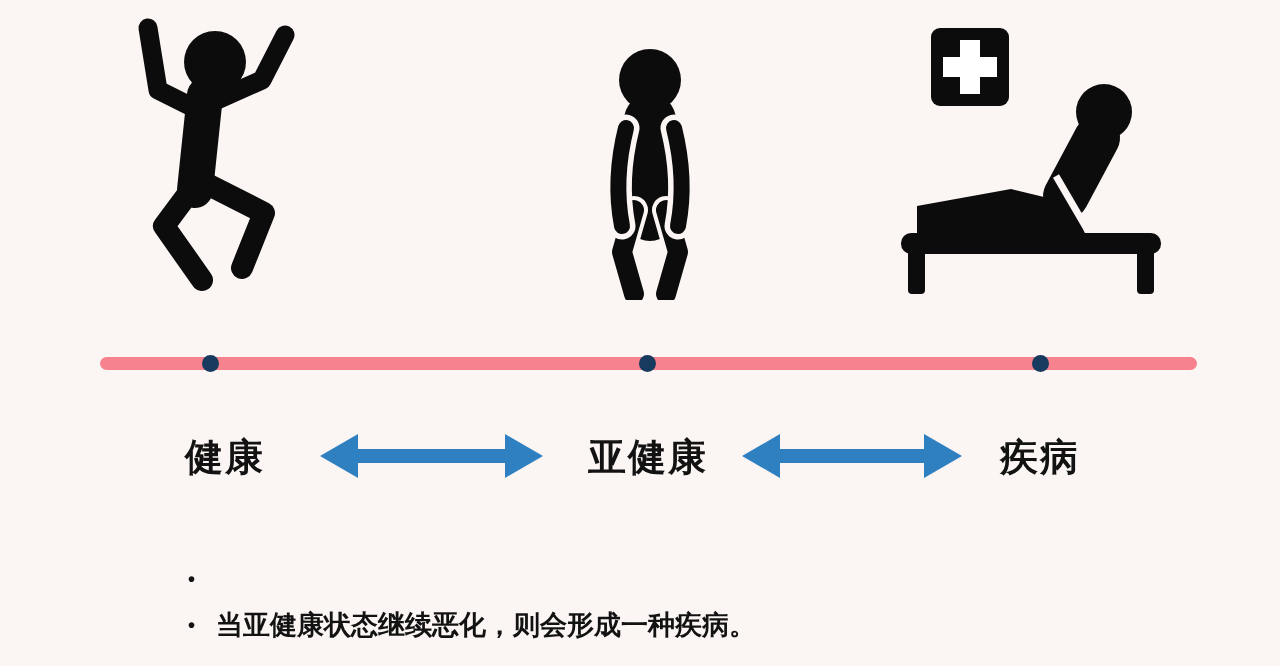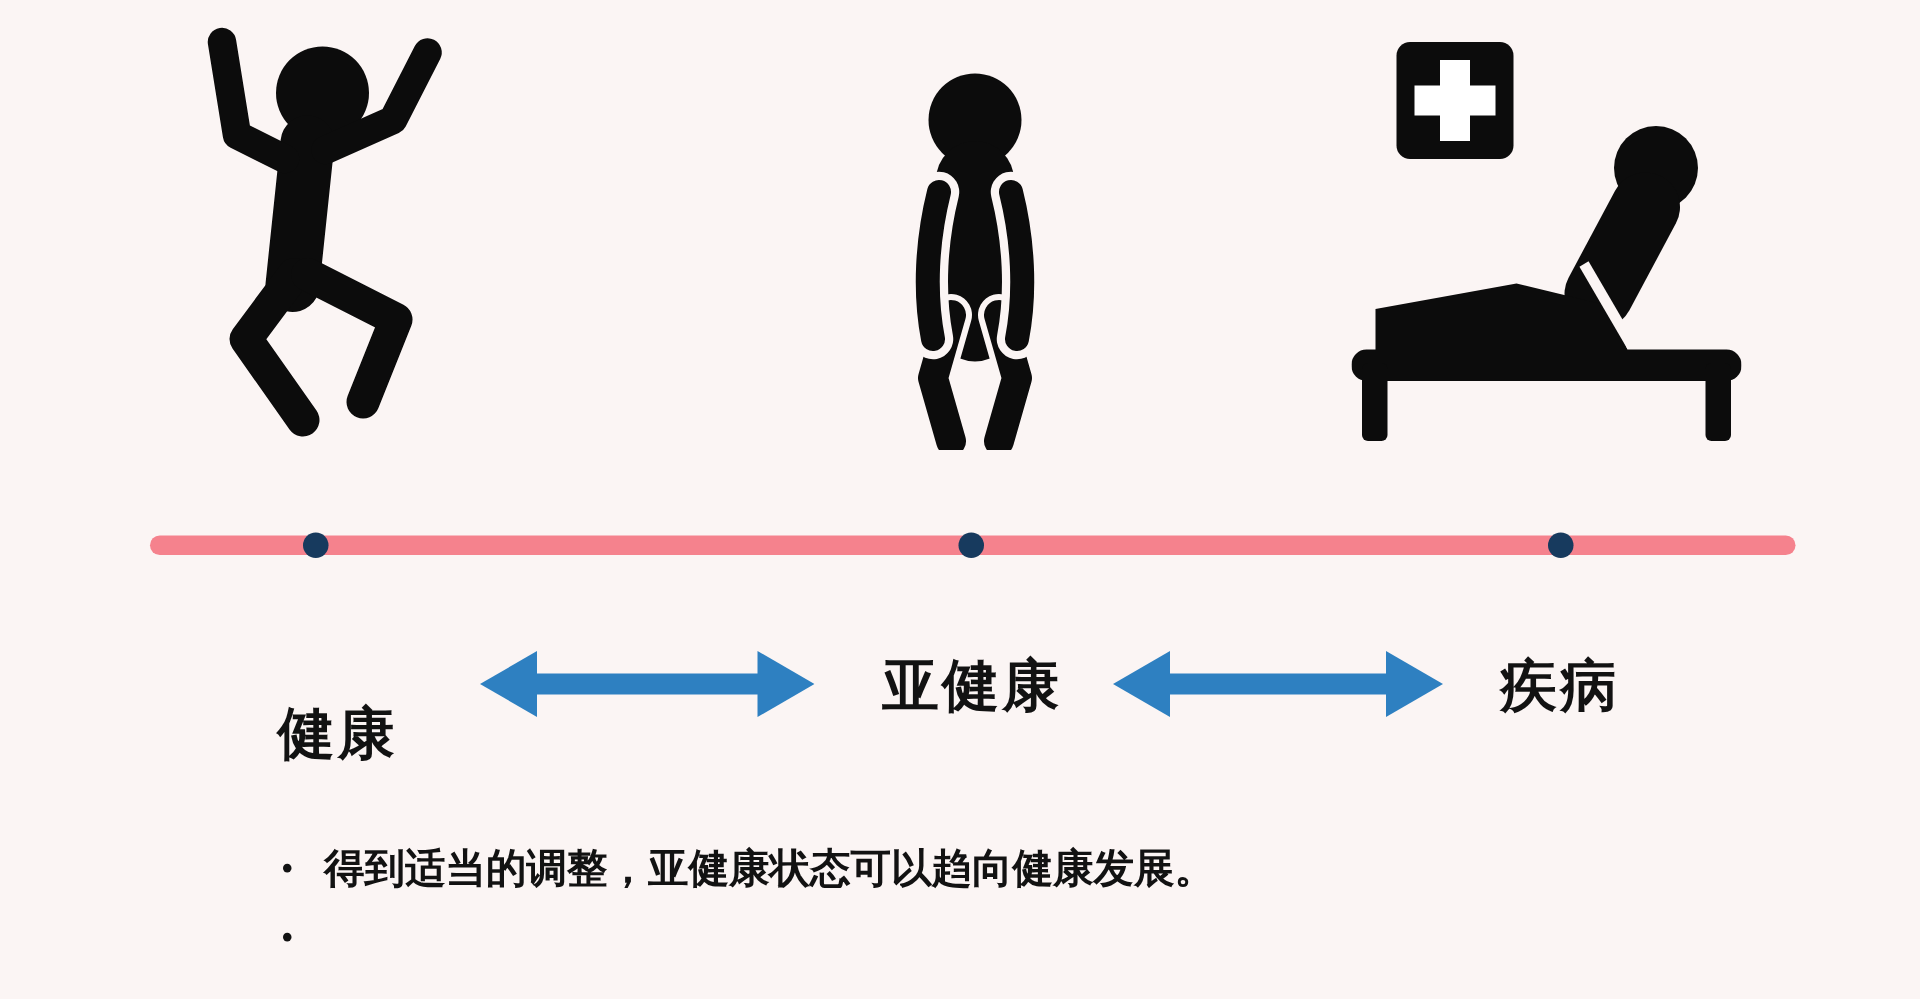--- a/index.html
+++ b/index.html
@@ -98,21 +98,21 @@
         <rect x="236" y="216" width="17" height="52" rx="4" fill="currentColor"></rect>
       </g>
     </svg>
   </div>
 
   <div class="abs timeline"></div>
   <div class="abs timeline-dot" style="left:202px;"></div>
   <div class="abs timeline-dot" style="left:639px;"></div>
   <div class="abs timeline-dot" style="left:1032px;"></div>
 
-  <div class="abs stage-label" style="left:225px;margin-top:32px;">健康</div>
+  <div class="abs stage-label" style="left:225px;">健康</div>
   <div class="abs stage-label" style="left:1040px;">疾病</div>
   <div class="abs stage-label" style="left:648px;">亚健康</div>
 
   <div class="abs" style="left:320px;top:428px;">
     <svg class="arrow" width="223" height="56" viewBox="0 0 223 56" aria-hidden="true">
       <g fill="currentColor">
         <rect x="30" y="21" width="163" height="14"></rect>
         <polygon points="0,28 38,6 38,50"></polygon>
         <polygon points="223,28 185,6 185,50"></polygon>
       </g>
@@ -124,20 +124,20 @@
         <rect x="30" y="21" width="160" height="14"></rect>
         <polygon points="0,28 38,6 38,50"></polygon>
         <polygon points="220,28 182,6 182,50"></polygon>
       </g>
     </svg>
   </div>
 
   <div class="abs notes">
     <div class="note-row">
       <span class="note-bullet">•</span>
-      <span>得到适当的调整，亚健康状态可以趋向健康发展。</span>
     </div>
     <div class="note-row">
       <span class="note-bullet">•</span>
+      <span>当亚健康状态继续恶化，则会形成一种疾病。</span>
     </div>
   </div>
 
 </div>
 
 </body></html>

